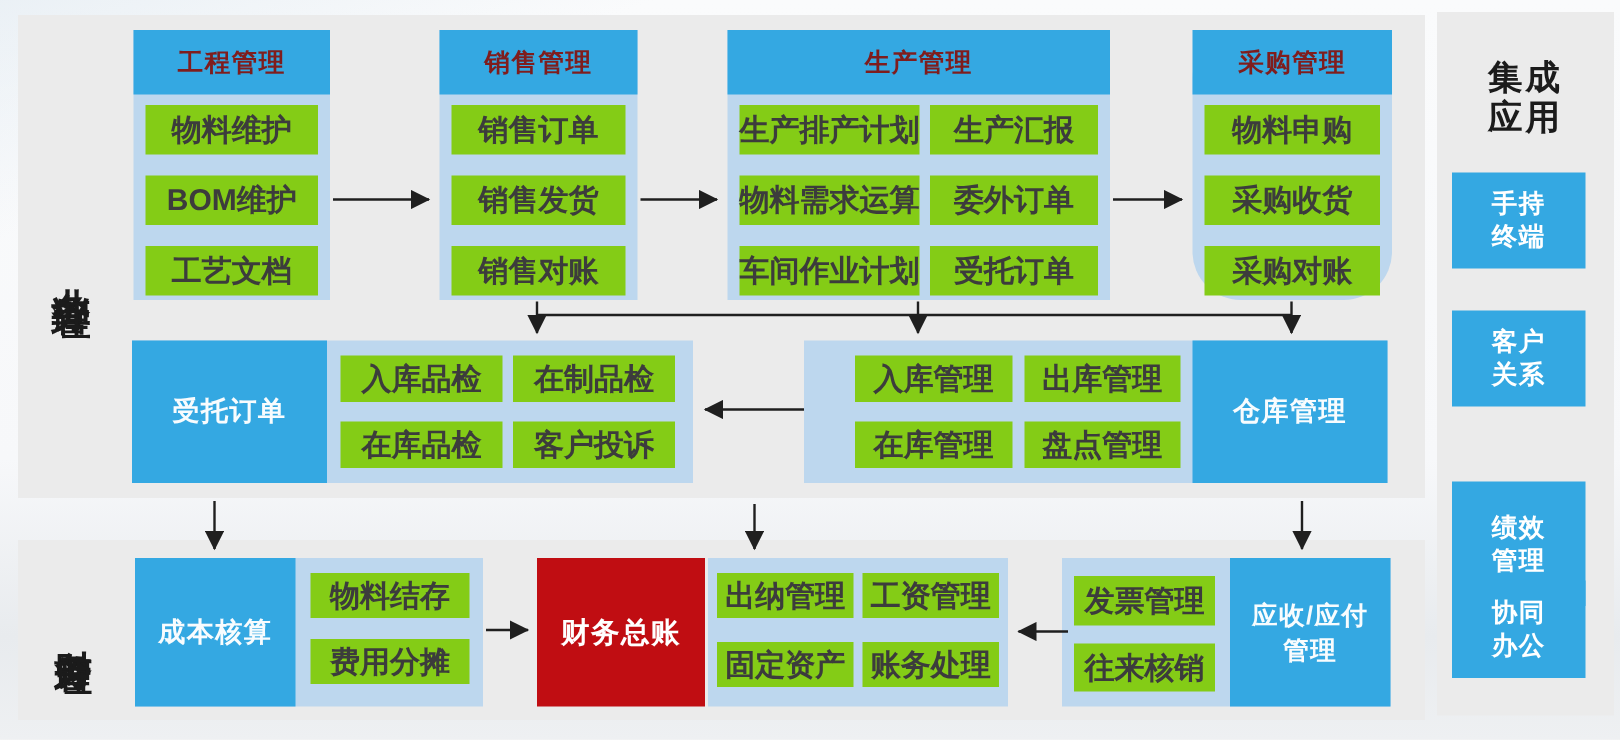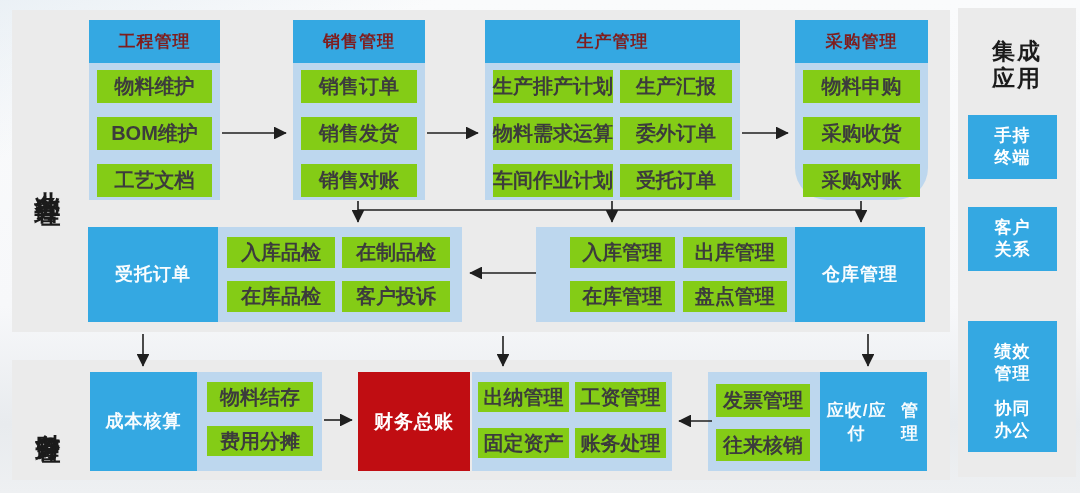--- a/index.html
+++ b/index.html
@@ -153,21 +153,21 @@
       <div class="item bm">固定资产</div>
       <div class="item bm">账务处理</div>
     </div>
   </div>
 
   <div class="hgroup" style="left:708px;top:372px;width:219px;height:99px;">
     <div class="col1" style="gap:12px;padding:12px 10px 10px 8px;">
       <div class="item bm" style="height:33px;">发票管理</div>
       <div class="item bm" style="height:32px;">往来核销</div>
     </div>
-    <div class="bluecell" style="width:107px;font-size:17px;">
+    <div class="bluecell" style="width:107px;flex-direction:column;font-size:17px;">
       <span>应收/应付</span>
       <span>管理</span>
     </div>
   </div>
 
   <div class="panel" style="left:958px;top:8px;width:118px;height:469px;">
     <div class="panel-title" style="top:30px;">
       <div>集成</div>
       <div>应用</div>
     </div>

